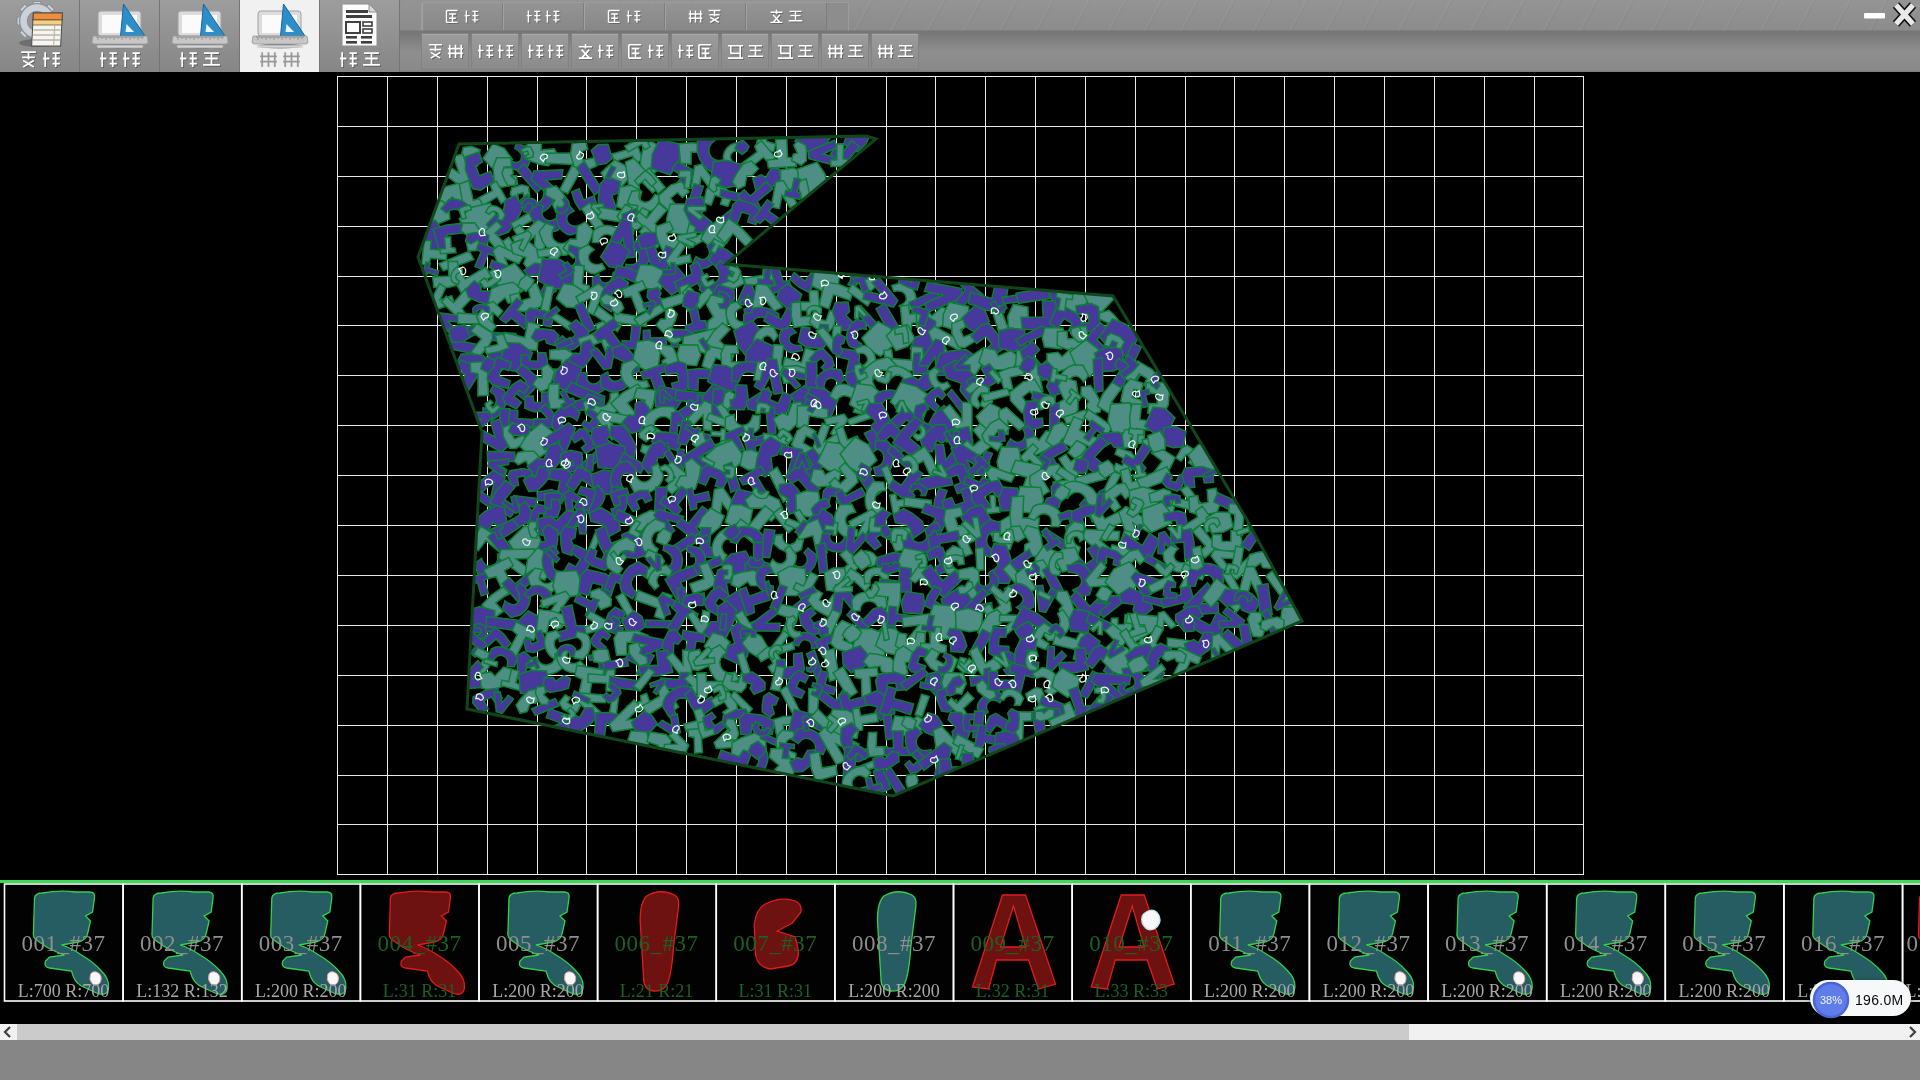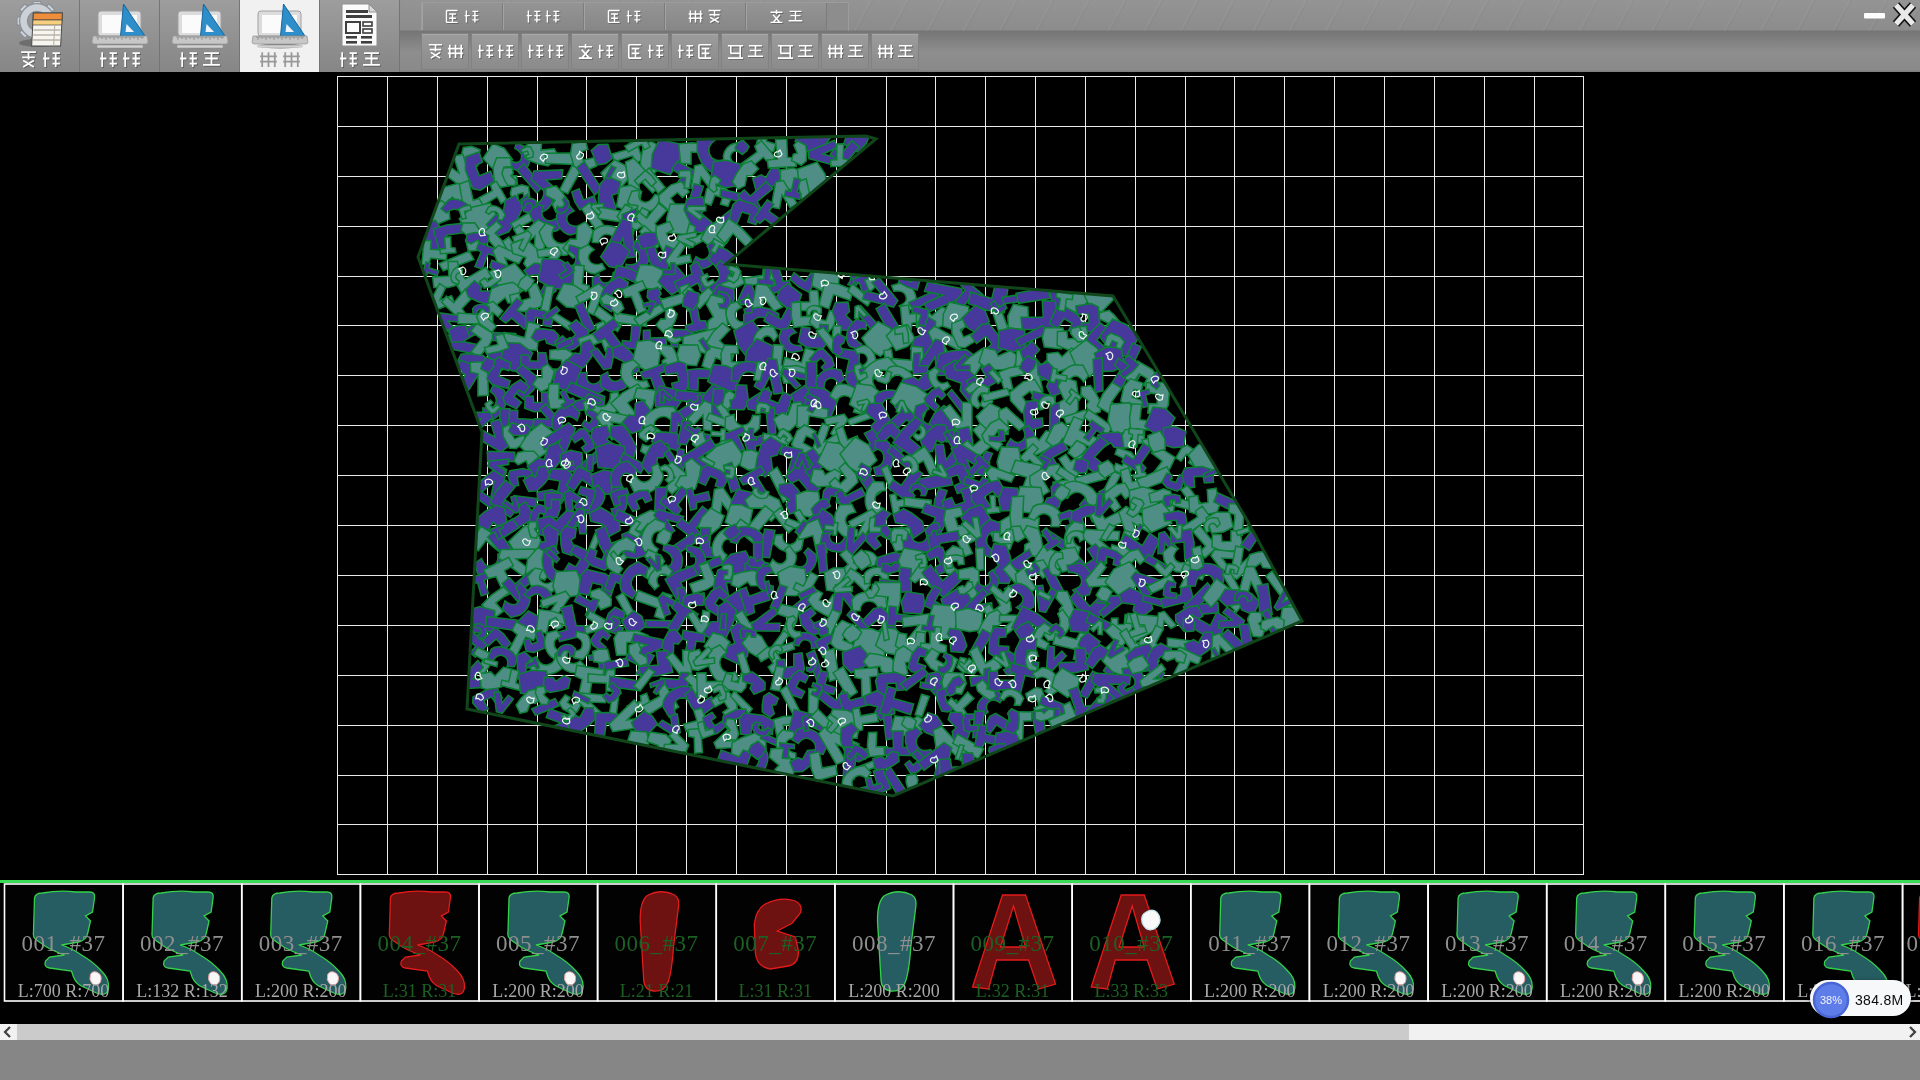--- a/index.html
+++ b/index.html
@@ -1717,13 +1717,13 @@
 <svg style="position:absolute;left:0;top:1024px" width="1920" height="16">
 <path d="M10,3 L5,8 L10,13" stroke="#3f3f3f" stroke-width="2.2" fill="none"></path>
 <path d="M1910,3 L1915,8 L1910,13" stroke="#3f3f3f" stroke-width="2.2" fill="none"></path>
 </svg>
 <div id="graybar"></div>
 <div id="badge">
 <svg class="circ" width="38" height="44" viewBox="0 0 38 44">
 <circle cx="19" cy="23" r="17" fill="#5f7de8" stroke="#4a66d6" stroke-width="2.5"></circle>
 <text x="19" y="27" font-size="11" fill="#f0f3ff" text-anchor="middle" font-family="Liberation Sans">38%</text>
 </svg>
-<div class="mem">384.8M</div>
+<div class="mem">196.0M</div>
   </div>
 </body></html>

